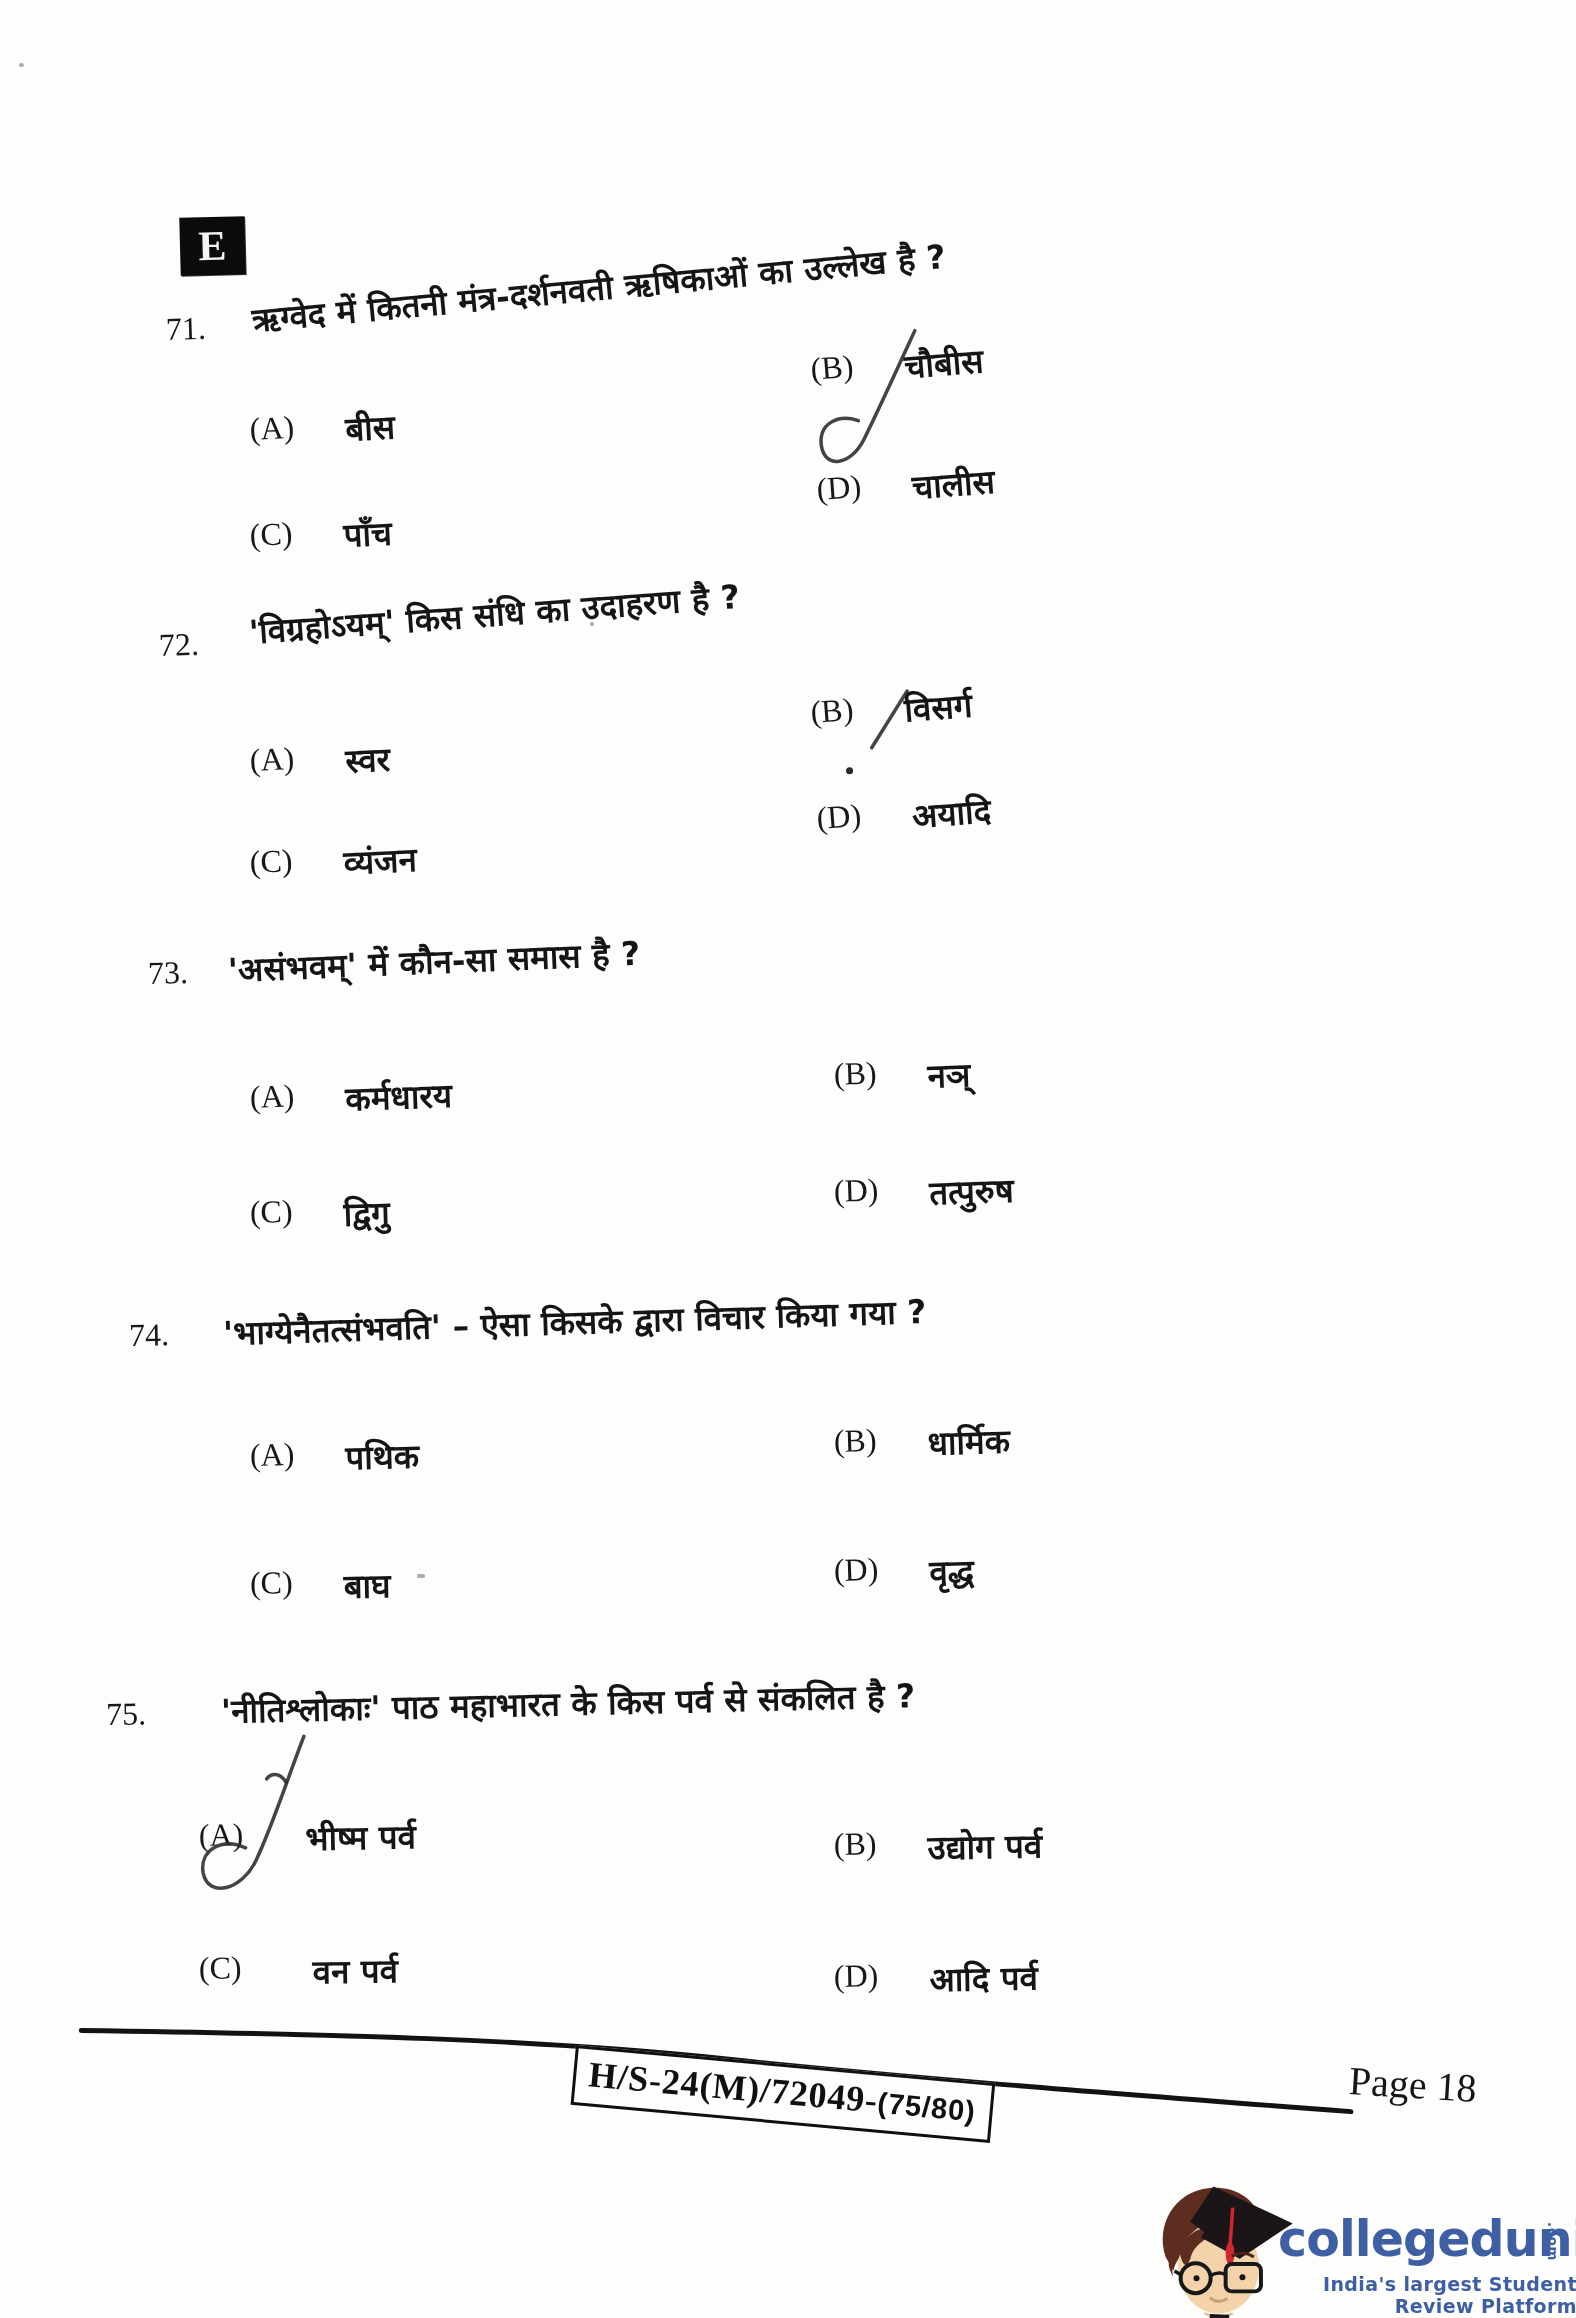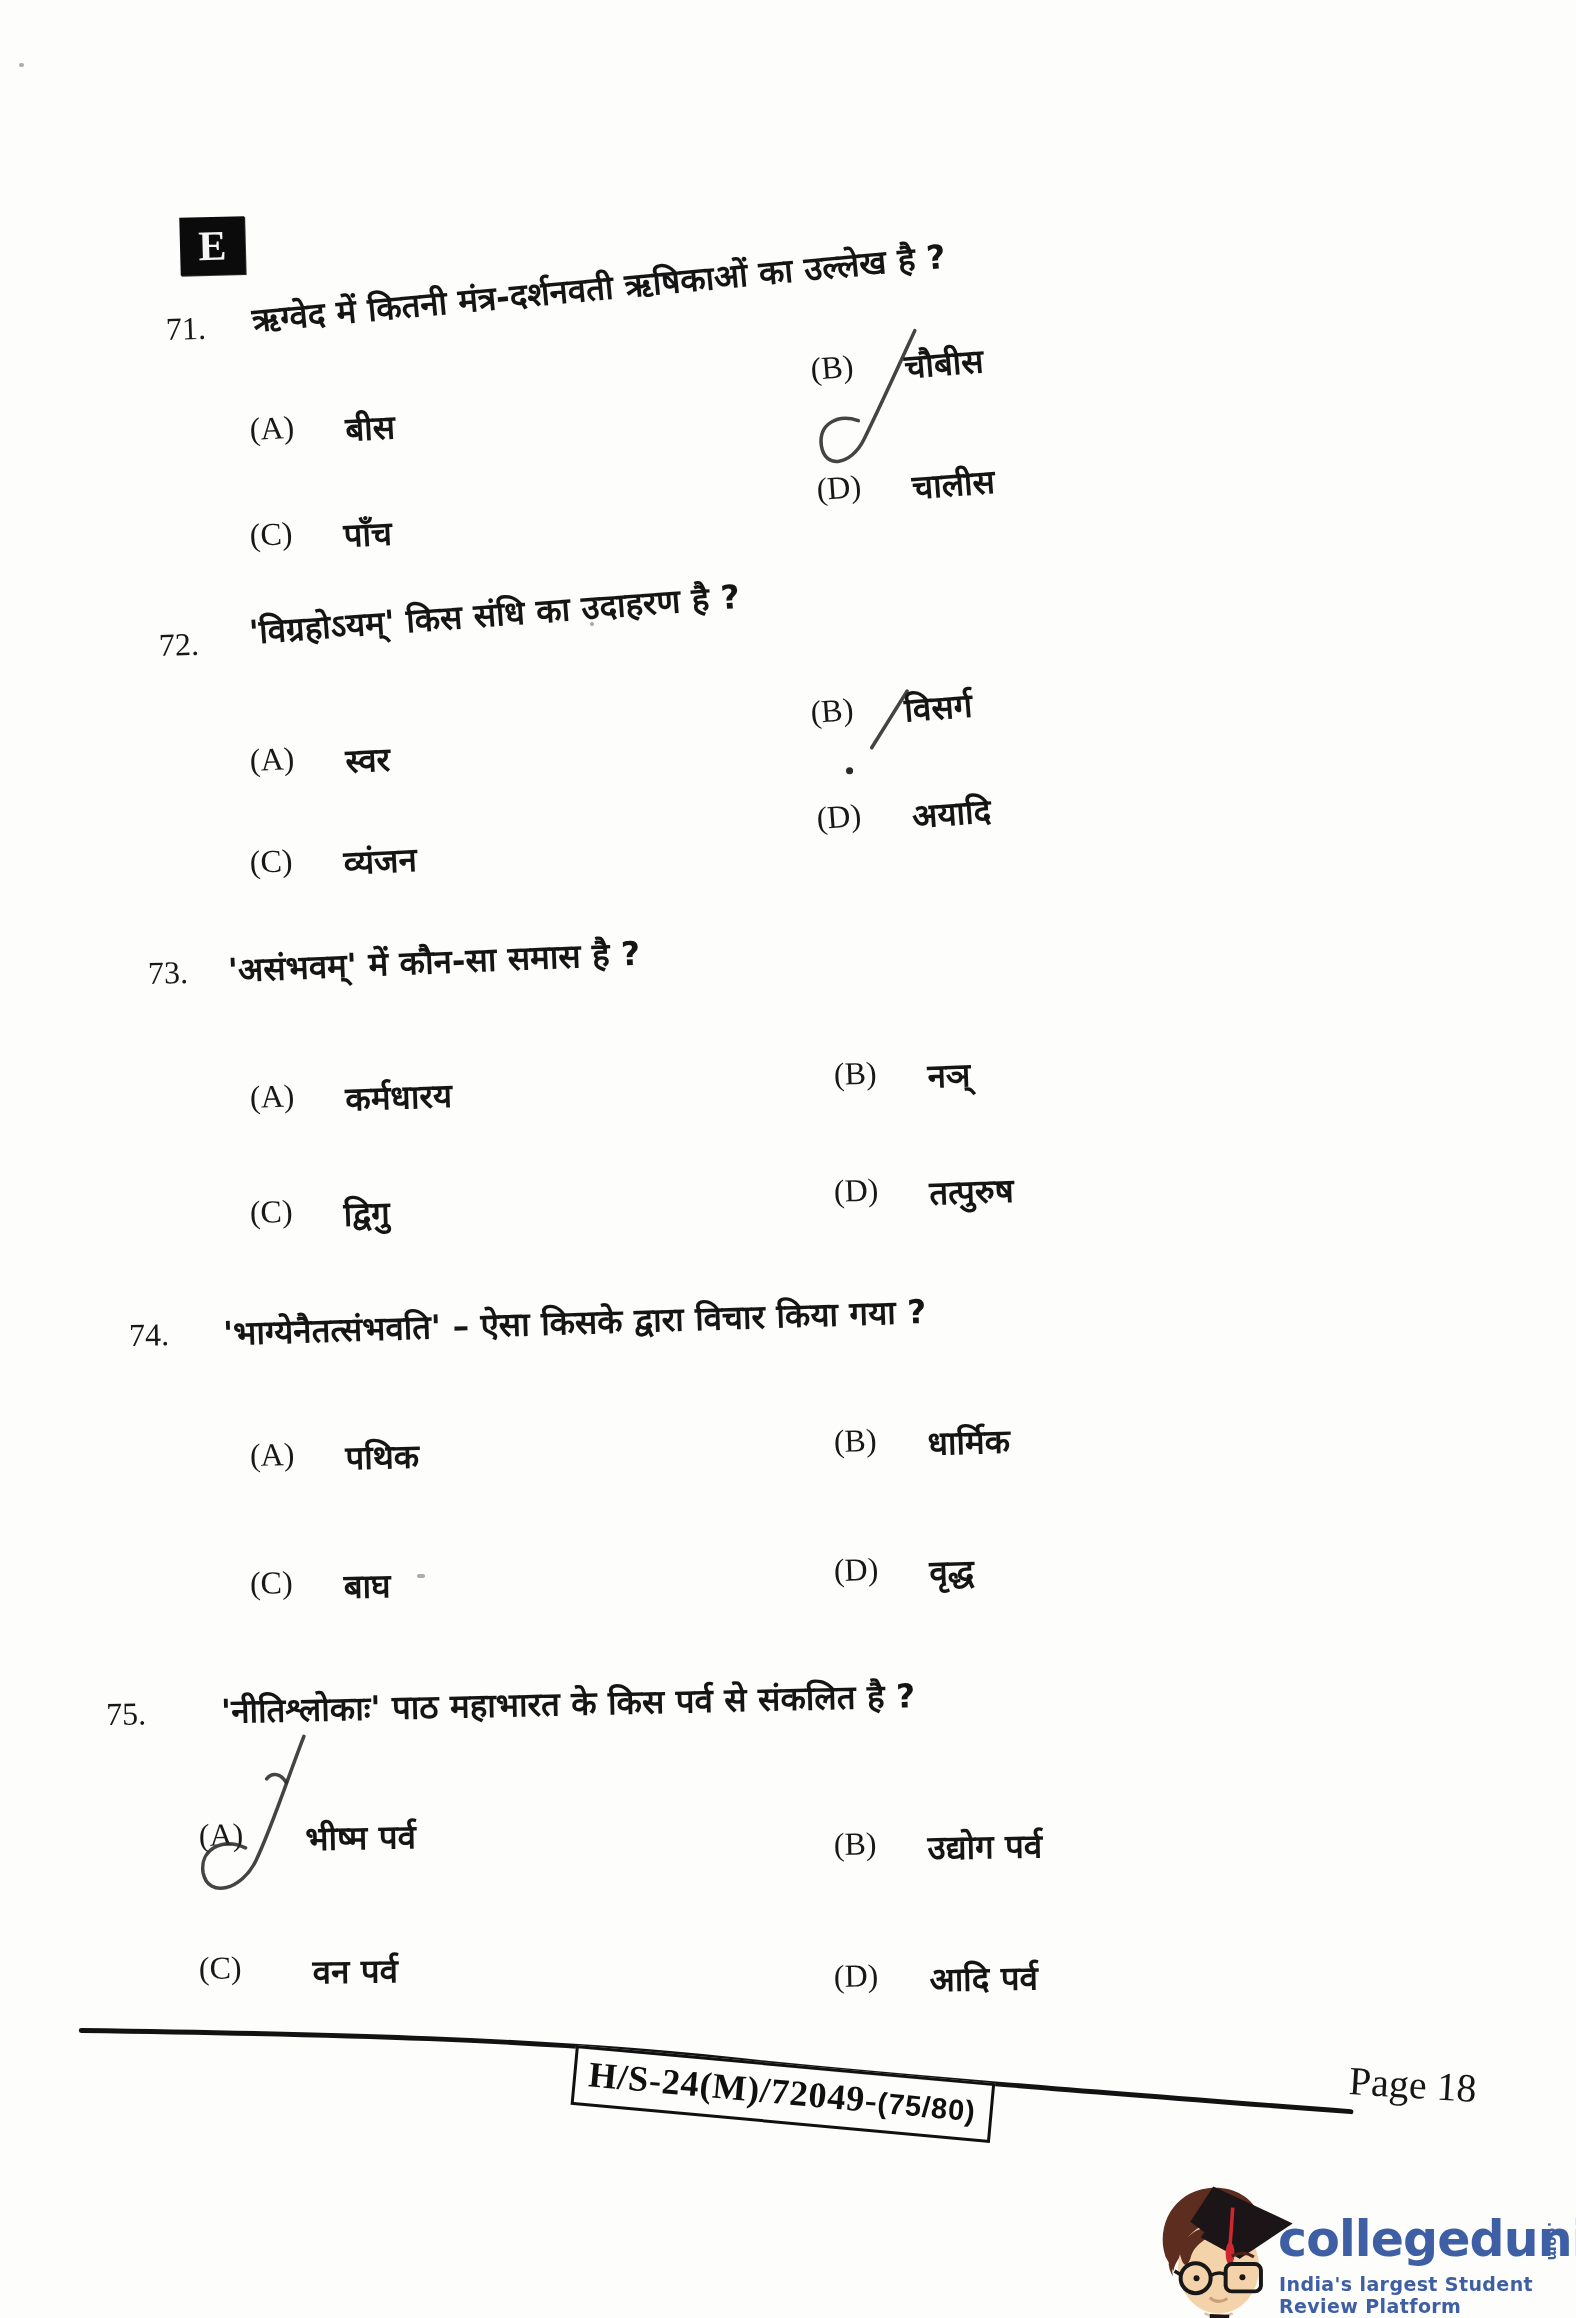--- a/index.html
+++ b/index.html
@@ -259,17 +259,17 @@
       <circle cx="107" cy="119" r="3.4" fill="#181818"></circle>
 
       <path d="M95,95 Q108,88 120,96" stroke="#4a2418" stroke-width="3.5" fill="none"></path>
 
       <path d="M70,142 Q79,150 90,143" stroke="#caa177" stroke-width="3.5" fill="none"></path>
       <path d="M64,160 Q80,168 96,160" stroke="#e7c096" stroke-width="3" fill="none"></path>
       <path d="M70,163 L92,164" stroke="#1c1517" stroke-width="5" fill="none"></path>
     </svg>
     <div class="abs brand-name" style="left:1278px;top:2211px;">collegedunia</div>
     <div class="abs brand-tld" style="left:1545px;top:2222px;height:55px;">.com</div>
-    <div class="abs brand-tagline" style="left:1279px;top:2273px;">India's largest Student Review Platform</div>
+    <div class="abs brand-tagline" style="left:1279px;top:2273px;text-align:right;">India's largest Student Review Platform</div>
   </div>
 
 </div>
 
 
 </body></html>

